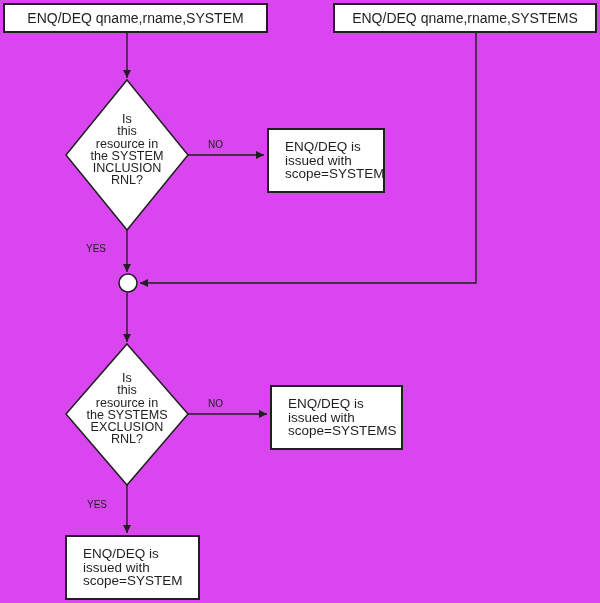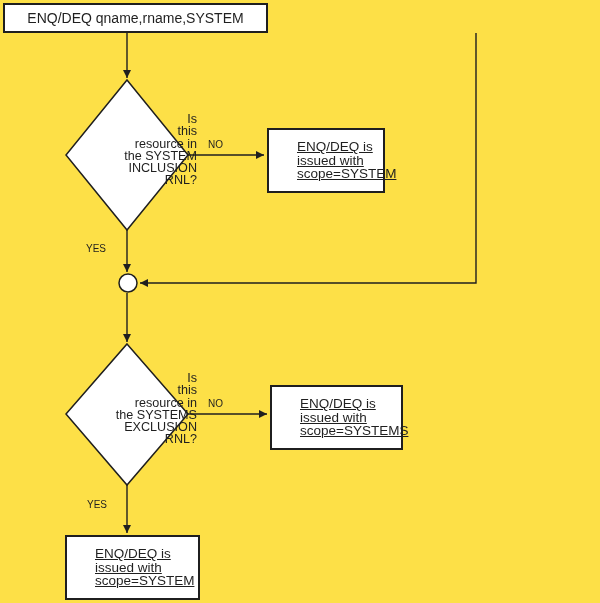--- a/index.html
+++ b/index.html
@@ -4,21 +4,21 @@
 <style>
   html, body {
     margin: 0;
     padding: 0;
     background: #ffffff;
   }
   .stage {
     position: relative;
     width: 600px;
     height: 603px;
-    background: #fde047;
+    background: #d946ef;
     font-family: "Liberation Sans", sans-serif;
     color: #1f1f1f;
     overflow: hidden;
   }
   .stage svg {
     position: absolute;
     left: 0;
     top: 0;
   }
   .shape {
@@ -40,27 +40,26 @@
     align-items: center;
   }
   .box.centered {
     justify-content: center;
     font-size: 14px;
   }
   .box.multiline {
     font-size: 13.5px;
     line-height: 13.5px;
     white-space: pre-line;
-    padding-left: 28px;
+    padding-left: 16px;
     align-items: center;
-    text-decoration: underline;
   }
   .diamond-text {
     position: absolute;
-    text-align: right;
+    text-align: center;
     font-size: 12.6px;
     line-height: 12.3px;
     white-space: pre-line;
   }
   .edge-label {
     position: absolute;
     font-size: 10px;
     line-height: 14px;
   }
 </style>
@@ -86,20 +85,23 @@
 
     <polygon class="shape" points="127,80 188,155 127,230 66,155"></polygon>
     <polygon class="shape" points="127,344 188,414 127,485 66,414"></polygon>
     <circle class="shape" cx="128" cy="283" r="9"></circle>
   </svg>
 
   <div class="box centered" style="left:3px; top:3px; width:265px; height:30px;">
     <span>ENQ/DEQ qname,rname,SYSTEM</span>
   </div>
 
+  <div class="box centered" style="left:333px; top:3px; width:264px; height:30px;">
+    <span>ENQ/DEQ qname,rname,SYSTEMS</span>
+  </div>
 
   <div class="box multiline" style="left:267px; top:128px; width:118px; height:65px;">
     <span>ENQ/DEQ is
 issued with
 scope=SYSTEM</span>
   </div>
 
   <div class="box multiline" style="left:270px; top:385px; width:133px; height:65px;">
     <span>ENQ/DEQ is
 issued with

